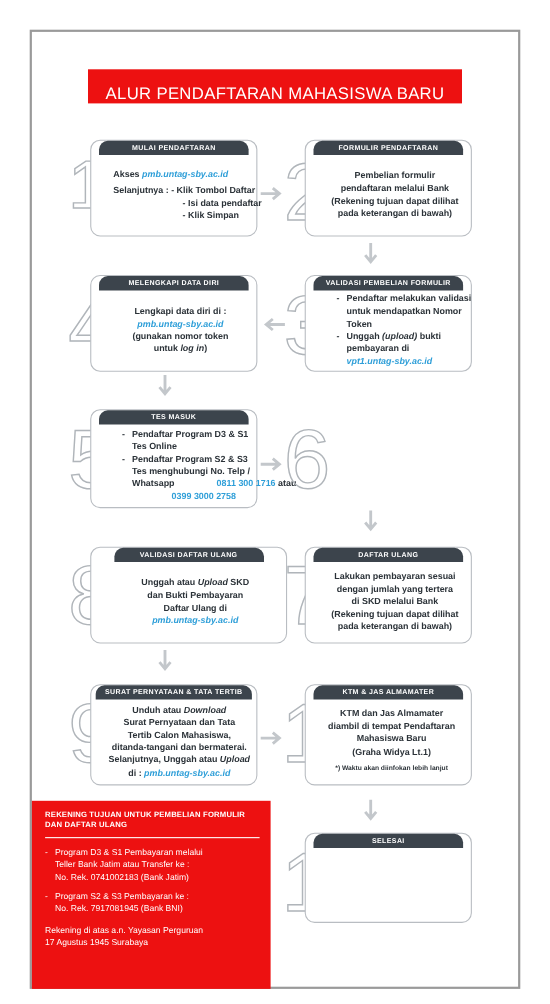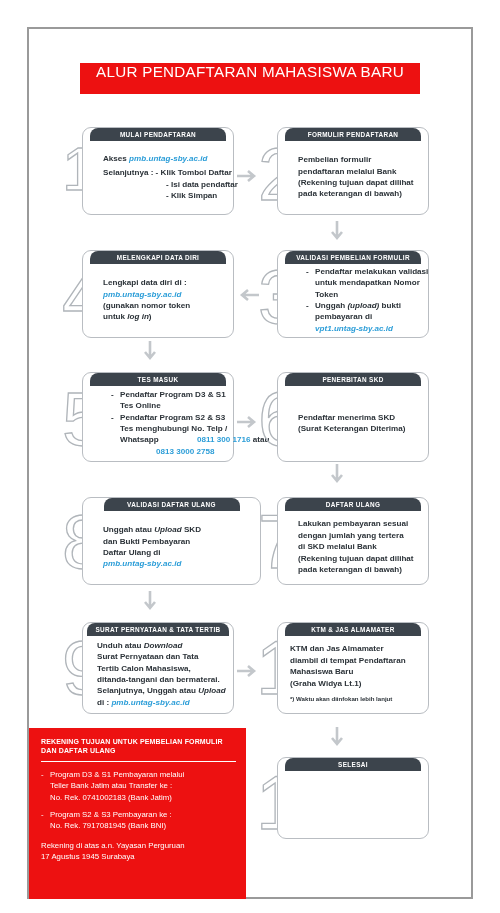--- a/index.html
+++ b/index.html
@@ -19,21 +19,21 @@
     left: 27px; top: 27px;
     width: 446px; height: 872px;
     border: 2px solid #9a9a9a;
     background: #fff;
   }
   .title-bar {
     position: absolute;
     left: 80px; top: 63px;
     width: 340px; height: 31px;
     background: #ed1111;
-    display: flex; align-items: flex-start; justify-content: center;
+    display: flex; align-items: flex-end; justify-content: center;
   }
   .title-bar span {
     color: #ffffff;
     font-size: 15.2px;
     letter-spacing: 0.3px;
     font-weight: 400;
     white-space: nowrap;
   }
 
   
@@ -67,20 +67,21 @@
     padding: 2px 6px 2px 6px;
     font-weight: bold;
   }
   .card-body.indent { padding-left: 28px; padding-right: 6px; }
   .card-body.indent2 { padding-left: 20px; padding-right: 8px; }
 
   .ln {
     font-size: 8.1px;
     color: #2b3238;
     line-height: 11.4px;
+    text-align: center;
     white-space: nowrap;
   }
   .ln.l { text-align: left; }
   .ln.small { font-size: 6.1px; }
   .it { font-style: italic; }
   .link { color: #2d9ed8; font-style: italic; }
   .tel { color: #2d9ed8; margin-left: 36px; }
 
   
   .bul { display: flex; gap: 4px; }
@@ -257,34 +258,25 @@
           <span class="d">-</span>
           <span class="t">Pendaftar Program D3 &amp; S1</span>
         </div>
       <div class="ln l sub">Tes Online</div>
       <div class="ln l bul">
           <span class="d">-</span>
           <span class="t">Pendaftar Program S2 &amp; S3</span>
         </div>
       <div class="ln l sub">Tes menghubungi No. Telp /</div>
       <div class="ln l sub"><span>Whatsapp </span><span class="tel">0811 300 1716</span><span> atau</span></div>
-      <div class="ln l sub tel">0813 3000 2758</div>
+      <div class="ln l sub tel">0399 3000 2758</div>
     </div>
   </div>
 
   <div class="num" style="left:258px; top:381px; font-size:76px;">6</div>
-  <div class="card" style="left:277px; top:372px; width:152px; height:90px;">
-    <div class="card-hdr" style="width:136px;">
-      <span>PENERBITAN SKD</span>
-    </div>
-    <div class="card-body indent2">
-      <div class="ln">Pendaftar menerima SKD</div>
-      <div class="ln">(Surat Keterangan Diterima)</div>
-    </div>
-  </div>
 
   <div class="num" style="left:258px; top:504px; font-size:76px;">7</div>
   <div class="card" style="left:277px; top:497px; width:152px; height:88px;">
     <div class="card-hdr" style="width:136px;">
       <span>DAFTAR ULANG</span>
     </div>
     <div class="card-body indent2">
       <div class="ln">Lakukan pembayaran sesuai</div>
       <div class="ln">dengan jumlah yang tertera</div>
       <div class="ln">di SKD melalui Bank</div>

